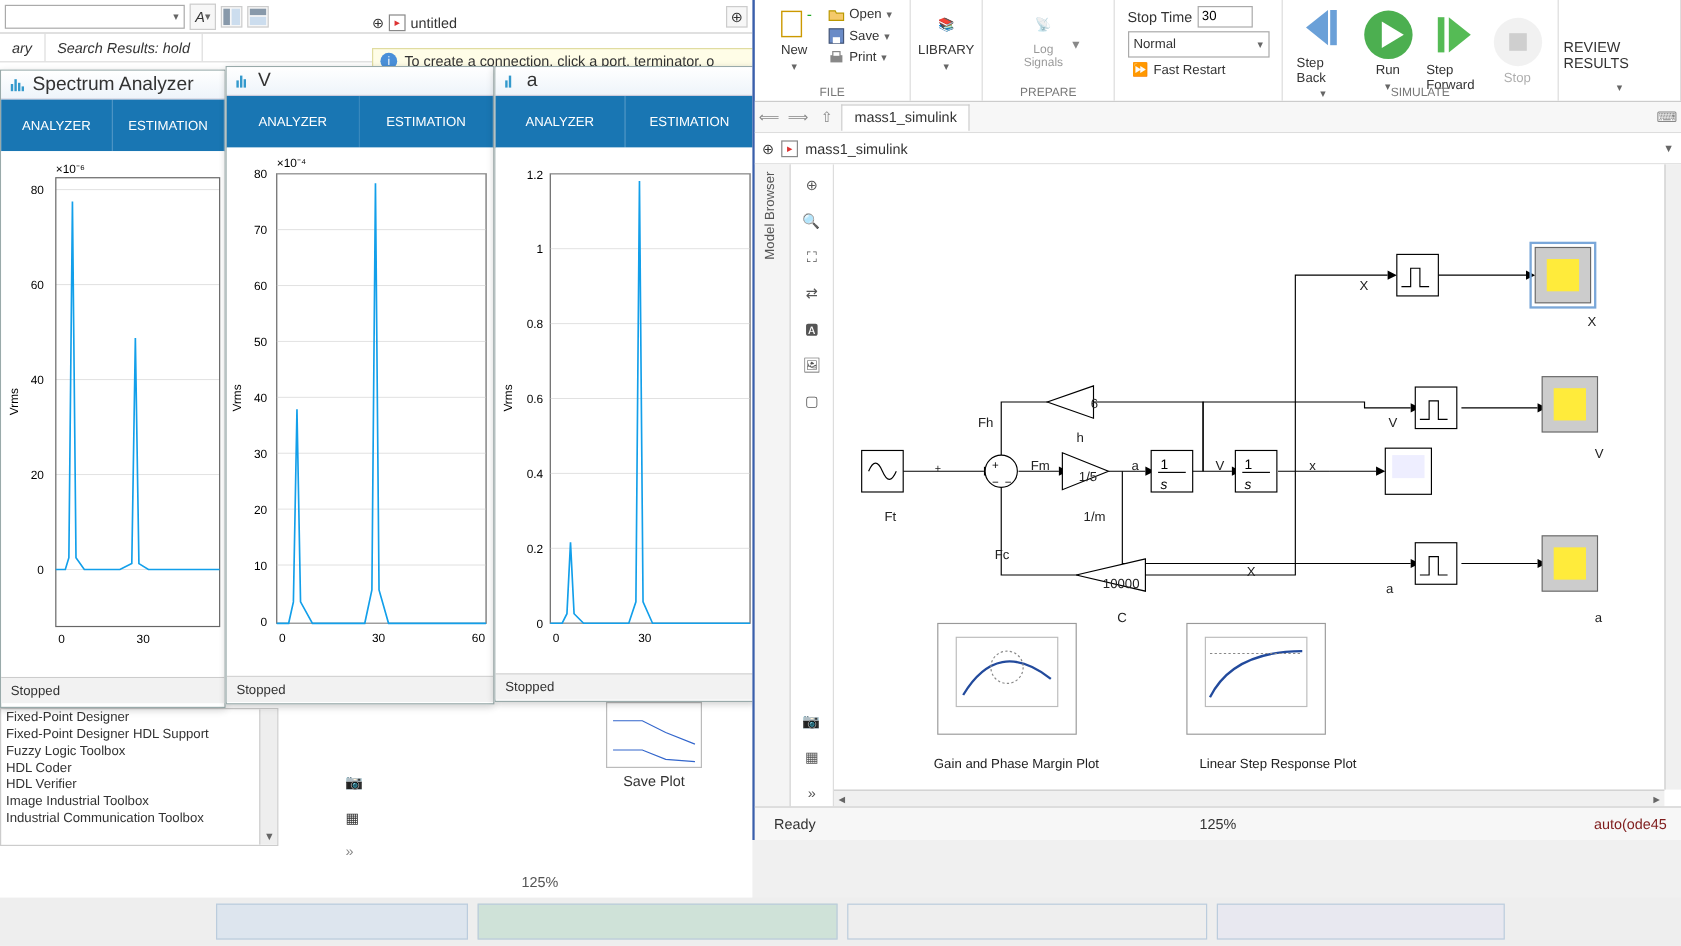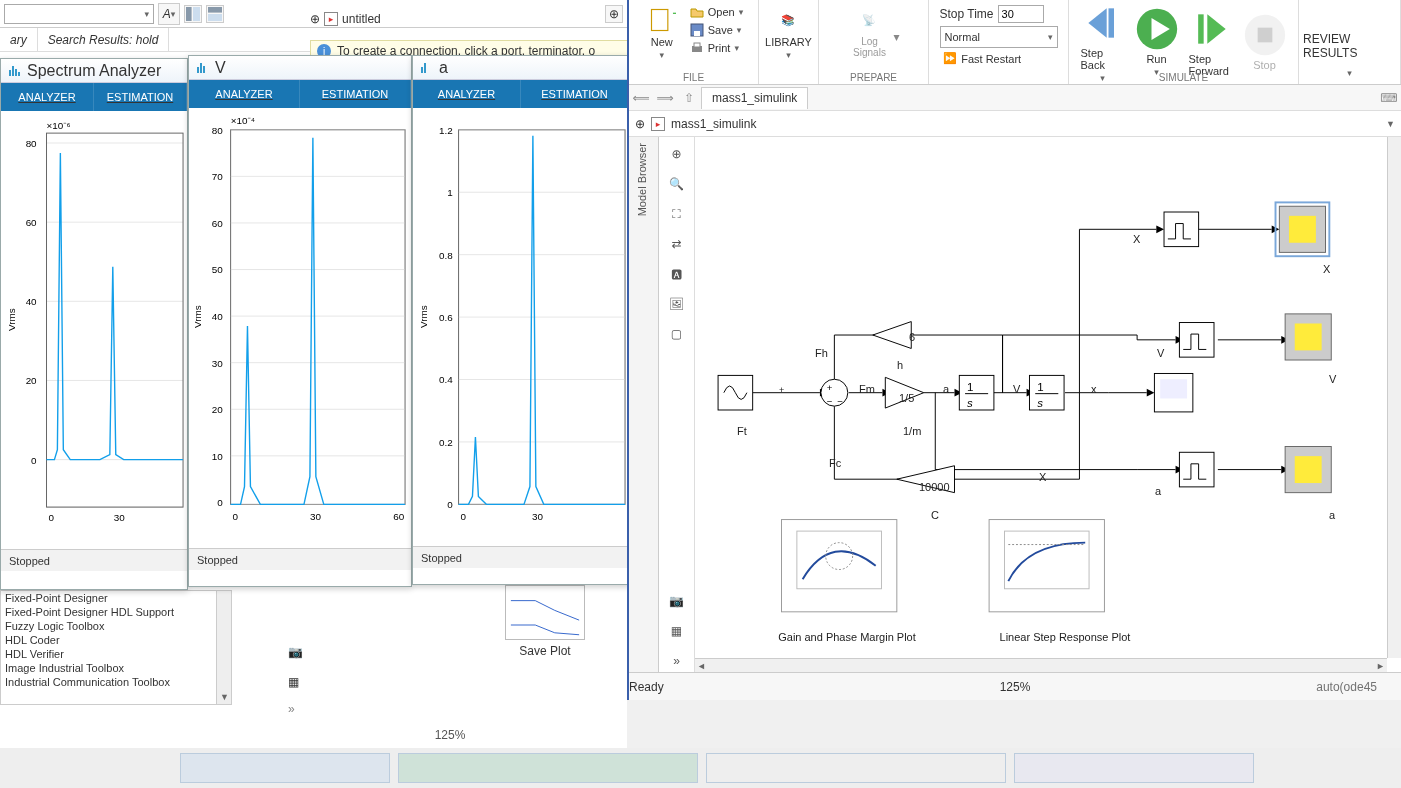--- a/index.html
+++ b/index.html
@@ -14,21 +14,21 @@
   .mini { width: 18px; height: 18px; }
   .second-strip { height: 24px; border-bottom: 1px solid #ddd; display: flex; align-items: center; }
   .ss-cell { padding: 0 10px; border-right: 1px solid #ddd; height: 100%; display: flex; align-items: center; font-style: italic; }
   .info-bar { position: absolute; left: 310px; top: 40px; height: 22px; background: #fffde7; border: 1px solid #e0dca0; display: flex; align-items: center; padding: 0 6px; gap: 6px; width: 320px; }
   .info-bar .ic { width: 14px; height: 14px; border-radius: 50%; background: #4a90d9; color: #fff; font-size: 10px; display: flex; align-items: center; justify-content: center; }
   .untitled-bar { position: absolute; left: 310px; top: 8px; height: 22px; display: flex; align-items: center; gap: 4px; }
 
   
   .spec-win { position: absolute; background: #fff; border: 1px solid #9aa; box-shadow: 0 2px 6px rgba(0,0,0,.2); }
   .spec-title { height: 24px; background: linear-gradient(#fff,#eef4fa); border-bottom: 1px solid #ccd; display: flex; align-items: center; gap: 6px; padding: 0 6px; font-size: 16px; }
-  .spec-tabs { height: 28px; display: flex; text-decoration: underline; }
+  .spec-tabs { height: 43px; display: flex; }
   .spec-tab { flex: 1; background: #1976b3; color: #fff; font-size: 11px; display: flex; align-items: center; justify-content: center; border-right: 1px solid #fff2; }
   .plot { position: relative; background: #fff; }
   .plot svg { width: 100%; height: 100%; }
   .stopped { height: 22px; background: #f2f2f2; border-top: 1px solid #ccc; padding: 0 8px; display: flex; align-items: center; font-size: 11px; }
 
   
   .tree { position: absolute; left: 0; top: 590px; width: 232px; height: 115px; border: 1px solid #ccc; background: #fff; overflow: hidden; font-size: 11px; }
   .tree div { padding: 1px 4px; }
   .tree .scroll { position: absolute; right: 0; top: 0; bottom: 0; width: 15px; background: #eee; border-left: 1px solid #ccc; }
   .tree .scroll::after { content: "▼"; position: absolute; bottom: 2px; left: 3px; font-size: 9px; color: #666; }
@@ -59,23 +59,23 @@
 
   .model-browser { position: absolute; left: 0; top: 137px; width: 30px; bottom: 28px; border-right: 1px solid #ccc; background: #f4f4f4; }
   .mb-text { writing-mode: vertical-rl; transform: rotate(180deg); font-size: 11px; color: #555; position: absolute; top: 6px; left: 7px; }
   .palette { position: absolute; left: 30px; top: 137px; width: 36px; bottom: 28px; border-right: 1px solid #ddd; background: #fff; display: flex; flex-direction: column; align-items: center; gap: 8px; padding-top: 6px; }
   .pal-btn { width: 22px; height: 22px; border: 1px solid transparent; display: flex; align-items: center; justify-content: center; color: #555; }
 
   .canvas { position: absolute; left: 66px; top: 137px; right: 14px; bottom: 42px; background: #fff; overflow: hidden; }
   .hscroll { position: absolute; left: 66px; right: 14px; bottom: 28px; height: 14px; background: #f0f0f0; border-top: 1px solid #ccc; display: flex; justify-content: space-between; align-items: center; padding: 0 2px; font-size: 9px; color: #666; }
   .vscroll { position: absolute; right: 0; top: 137px; bottom: 42px; width: 14px; background: #f0f0f0; border-left: 1px solid #ccc; }
   .status { position: absolute; left: 0; right: 0; bottom: 0; height: 28px; border-top: 1px solid #ccc; background: #f7f7f7; display: flex; align-items: center; font-size: 12px; }
-  .status .ready { padding: 0 0; }
+  .status .ready { padding: 0 16px; }
   .status .zoom { position: absolute; left: 50%; transform: translateX(-50%); }
-  .status .solver { margin-left: auto; padding-right: 24px; color: #737373; }
+  .status .solver { margin-left: auto; padding-right: 12px; color: #7f1d1d; }
   .blk-lbl { position: absolute; font-size: 11px; color: #222; white-space: nowrap; }
 
   
   .taskbar { position: absolute; left: 0; right: 0; bottom: 0; height: 40px; background: #eee; display: flex; gap: 8px; align-items: center; padding-left: 180px; }
   .thumb { width: 210px; height: 30px; background: #dde5ee; border: 1px solid #bcd; }
 
   .chev { font-size: 9px; color: #666; }
   .folder-ic { width:14px; height:14px; }
 </style>
 </head>

